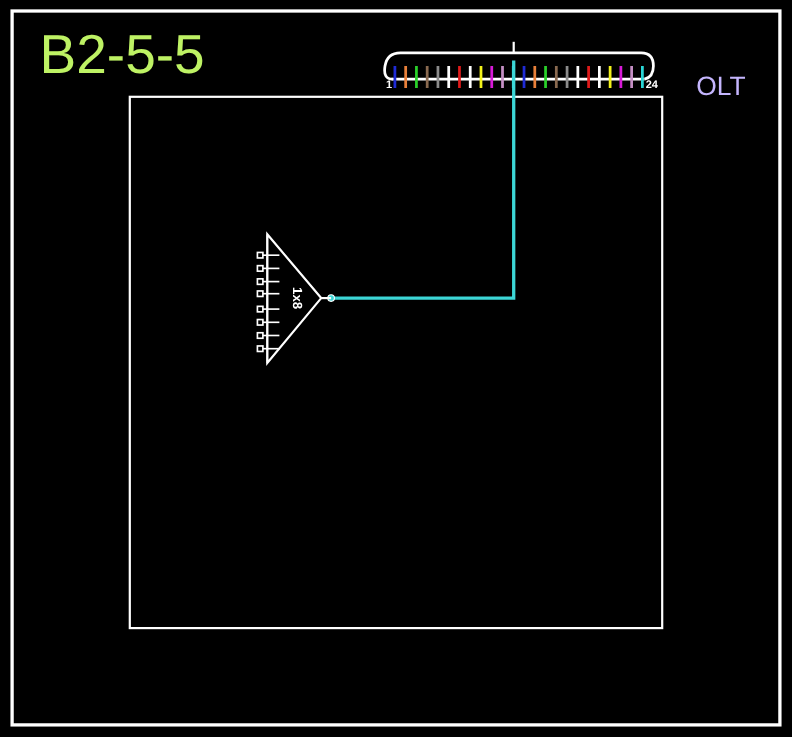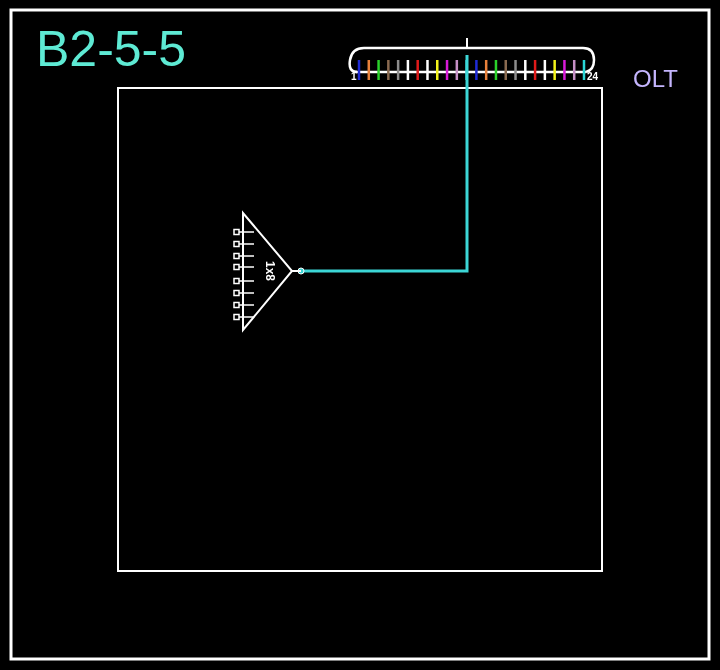--- a/index.html
+++ b/index.html
@@ -1,18 +1,18 @@
 <!DOCTYPE html>
 <html><head>
 <meta charset="utf-8">
 <style>
   html, body { margin:0; padding:0; background:#000; }
   body { width:720px; height:670px; position:relative; overflow:hidden; font-family:"Liberation Sans", sans-serif; }
   #stage { position:absolute; left:0; top:0; width:720px; height:670px; }
-  .title { position:absolute; left:36px; top:18px; color:#5eead4; font-size:50px; line-height:62px; font-family:"Liberation Sans", sans-serif; }
+  .title { position:absolute; left:36px; top:18px; color:#bef264; font-size:50px; line-height:62px; font-family:"Liberation Sans", sans-serif; }
   .olt { position:absolute; left:633px; top:64px; color:#c4b5fd; font-size:24px; line-height:30px; font-family:"Liberation Sans", sans-serif; }
   svg text { font-family:"Liberation Sans", sans-serif; }
 </style>
 </head>
 <body>
 
 <div id="stage">
   <svg id="svg" width="720" height="670" viewBox="0 0 720 670" xmlns="http://www.w3.org/2000/svg">
 
     <rect x="11" y="10" width="698" height="649" fill="none" stroke="#fff" stroke-width="3"></rect>

